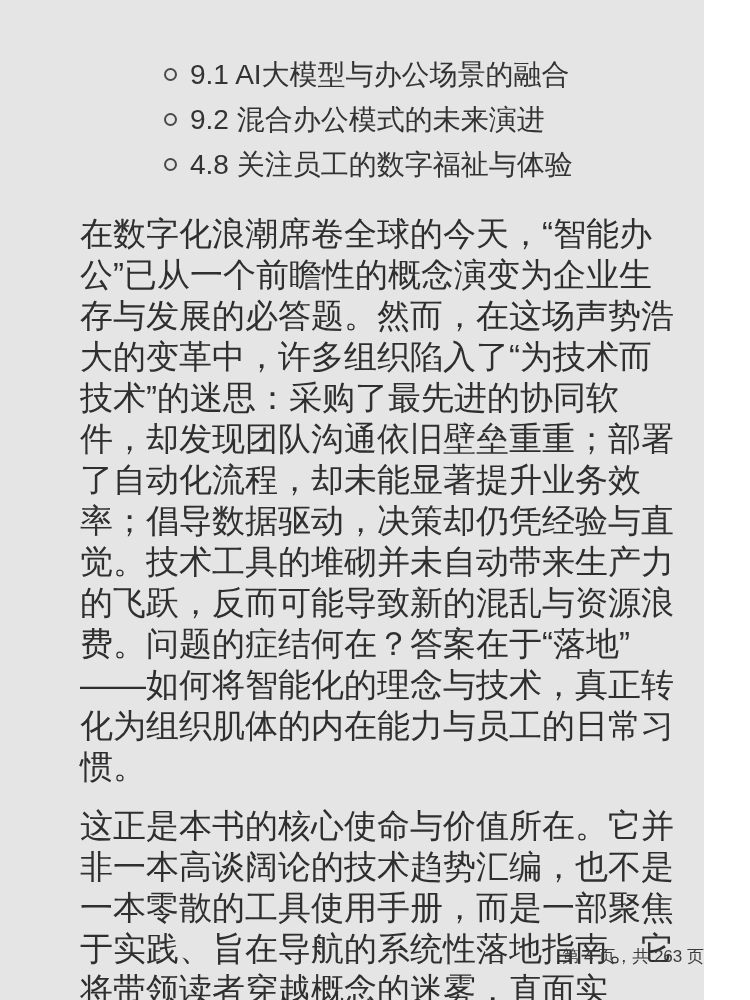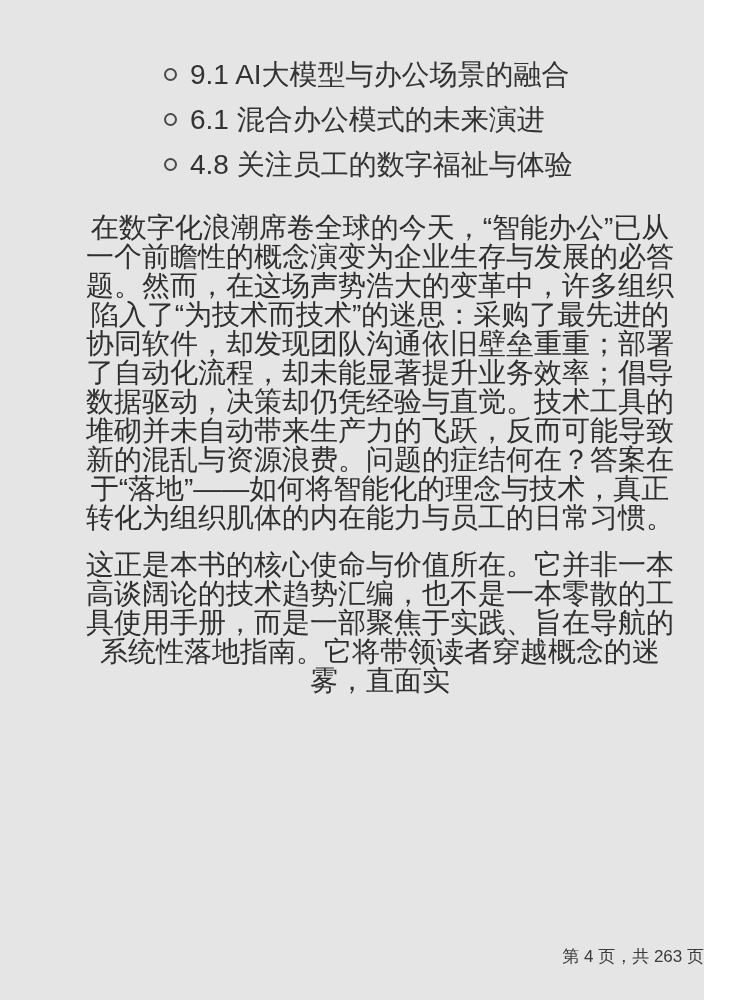--- a/index.html
+++ b/index.html
@@ -48,24 +48,24 @@
   h1.section-heading {
     margin: 24px 0 0 0;
     font-size: 35px;
     line-height: 44px;
     font-weight: bold;
     color: #e8432f;
   }
   p.body-para {
     width: 600px;
     margin: 26px 0 0 0;
-    font-size: 28px;
-    line-height: 29px;
+    font-size: 33px;
+    line-height: 41px;
     color: #2f2f2f;
-    text-align: center;
+    text-align: left;
     word-break: break-word;
   }
   p.body-para + p.body-para {
     margin-top: 18px;
   }
   .footer {
     position: absolute;
     left: 0;
     right: 0;
     bottom: 32px;
@@ -80,21 +80,21 @@
 <div class="page">
   <div class="content">
 
     <ul class="toc">
       <li>
         <span class="bullet"></span>
         <span>9.1 AI大模型与办公场景的融合</span>
       </li>
       <li>
         <span class="bullet"></span>
-        <span>6.1 混合办公模式的未来演进</span>
+        <span>9.2 混合办公模式的未来演进</span>
       </li>
       <li>
         <span class="bullet"></span>
         <span>4.8 关注员工的数字福祉与体验</span>
       </li>
     </ul>
 
 
     <p class="body-para">在数字化浪潮席卷全球的今天，“智能办公”已从一个前瞻性的概念演变为企业生存与发展的必答题。然而，在这场声势浩大的变革中，许多组织陷入了“为技术而技术”的迷思：采购了最先进的协同软件，却发现团队沟通依旧壁垒重重；部署了自动化流程，却未能显著提升业务效率；倡导数据驱动，决策却仍凭经验与直觉。技术工具的堆砌并未自动带来生产力的飞跃，反而可能导致新的混乱与资源浪费。问题的症结何在？答案在于“落地”——如何将智能化的理念与技术，真正转化为组织肌体的内在能力与员工的日常习惯。</p>
     <p class="body-para">这正是本书的核心使命与价值所在。它并非一本高谈阔论的技术趋势汇编，也不是一本零散的工具使用手册，而是一部聚焦于实践、旨在导航的系统性落地指南。它将带领读者穿越概念的迷雾，直面实</p>

